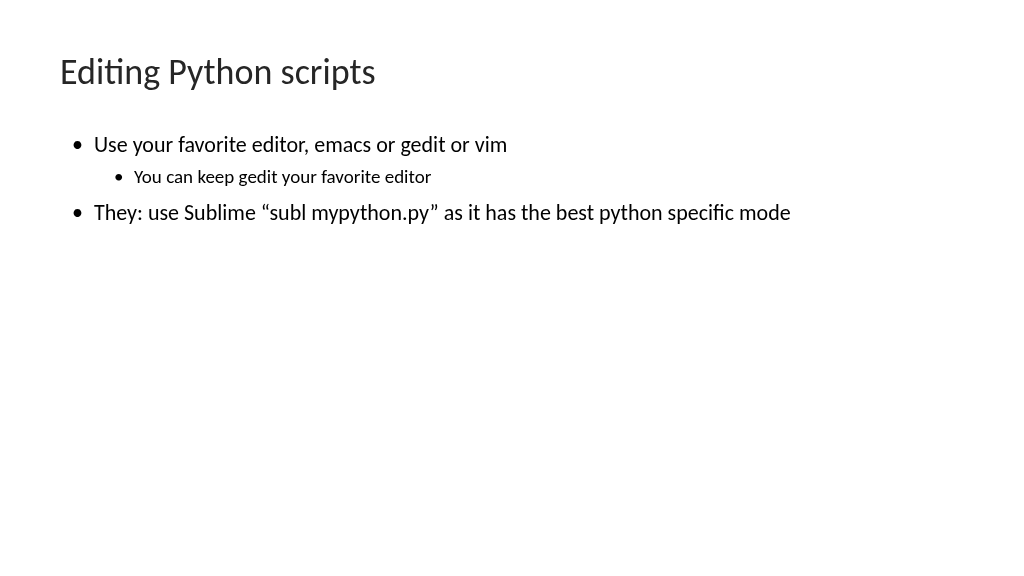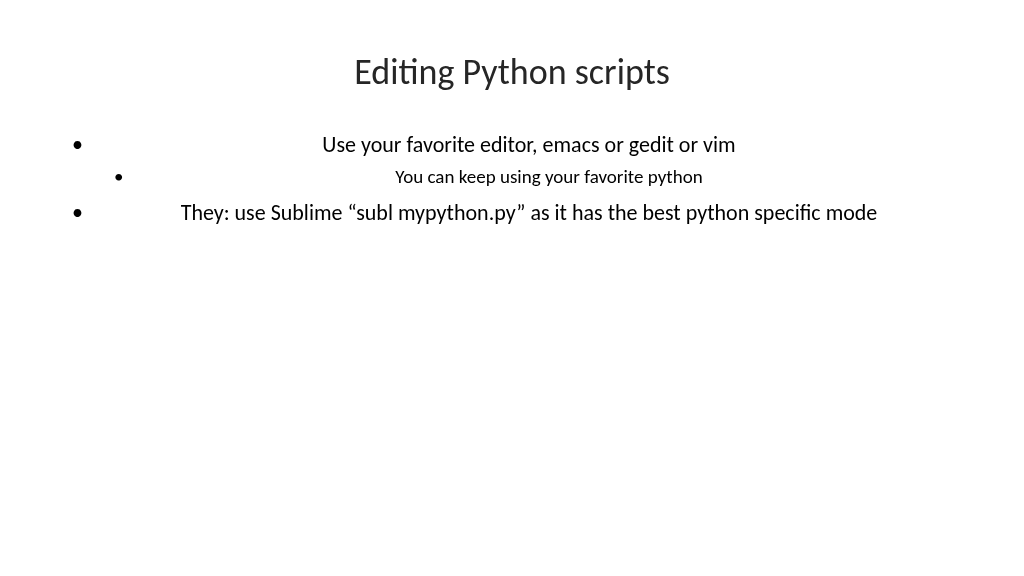--- a/index.html
+++ b/index.html
@@ -1,19 +1,18 @@
 <!DOCTYPE html>
 <html><head>
   <meta charset="utf-8">
   <style>
     * {
       margin: 0;
       padding: 0;
       box-sizing: border-box;
-      text-align: center;
     }
     body {
       width: 1024px;
       height: 576px;
       background: #ffffff;
       font-family: Calibri, "Segoe UI", Arial, sans-serif;
       color: #000000;
       padding: 50px 60px 40px 60px;
       overflow: hidden;
     }
@@ -66,20 +65,20 @@
 </head>
 <body>
 
 <h1 class="slide-title">Editing Python scripts</h1>
 
 <ul class="outer">
   <li>
     <span>Use your favorite editor, emacs or gedit or vim</span>
     <ul class="inner">
       <li>
-        <span>You can keep using your favorite python</span>
+        <span>You can keep gedit your favorite editor</span>
       </li>
     </ul>
   </li>
   <li>
     <span>They: use Sublime “subl mypython.py” as it has the best python specific mode</span>
   </li>
 </ul>
 
 </body></html>

